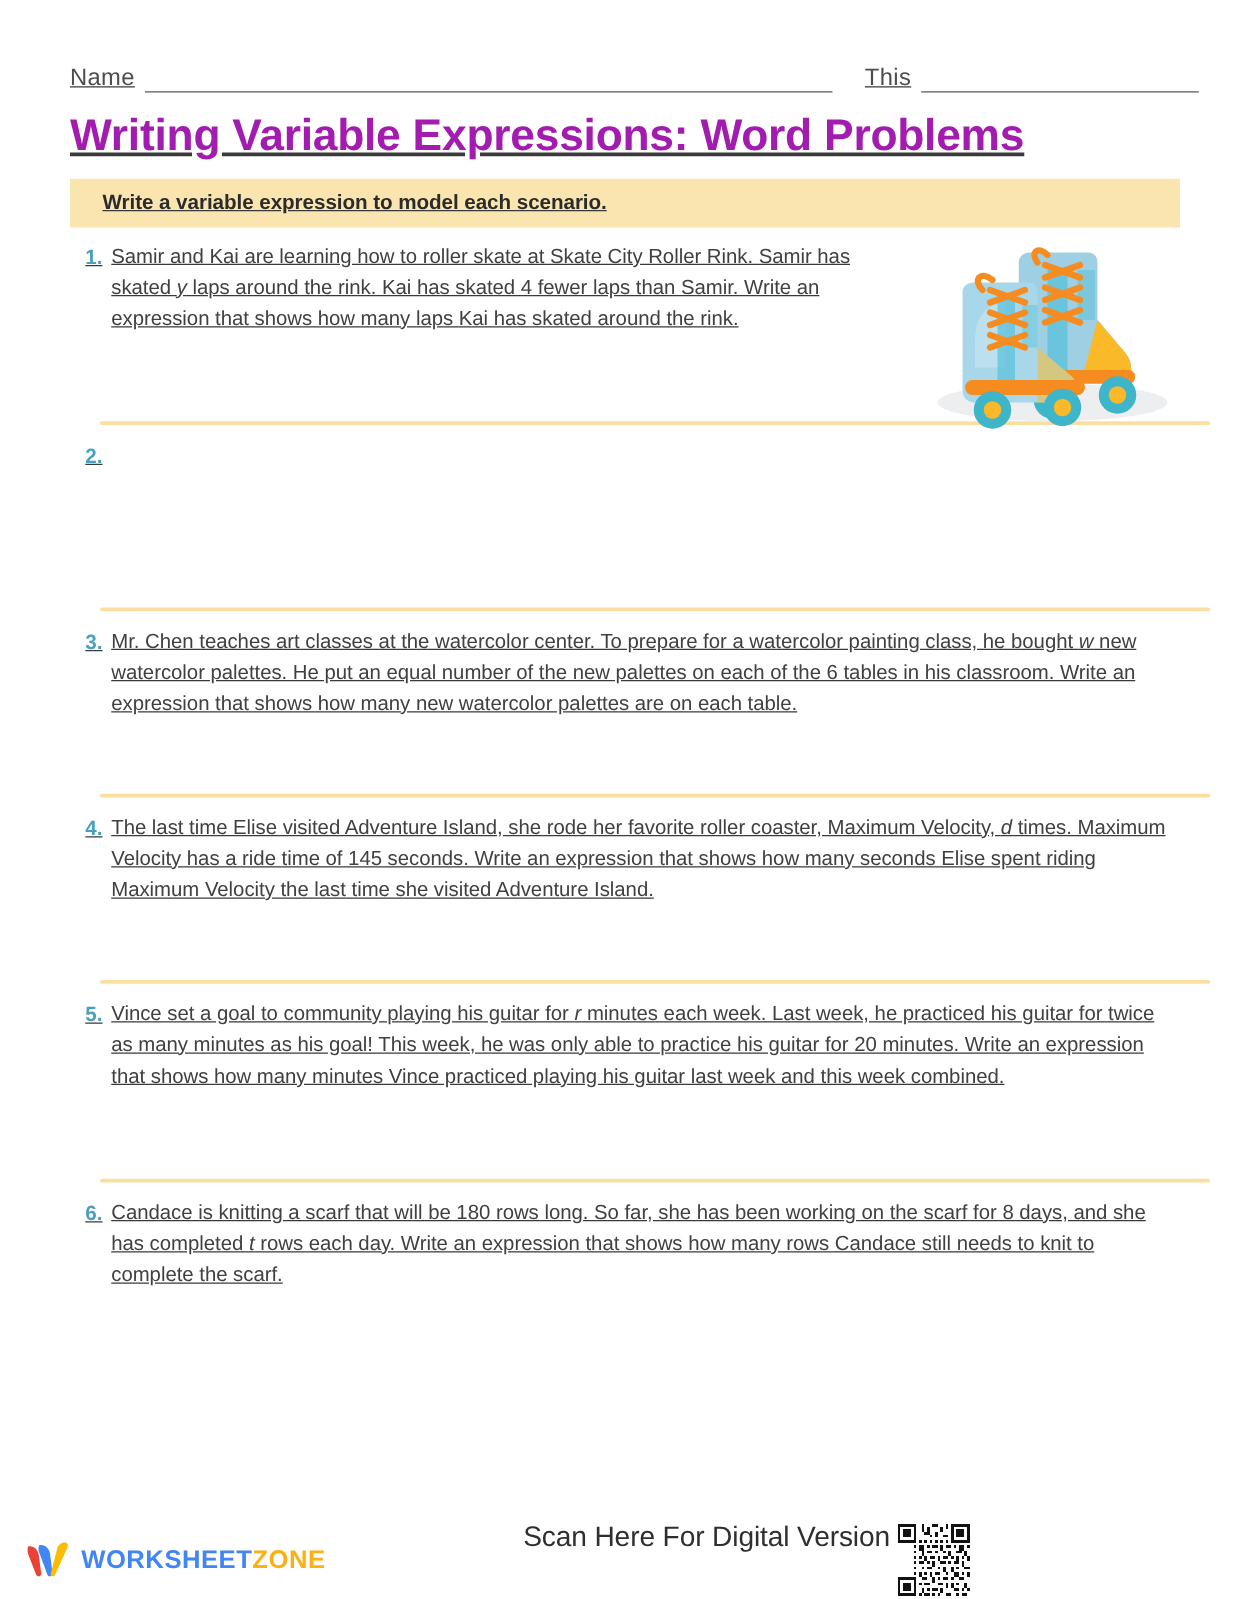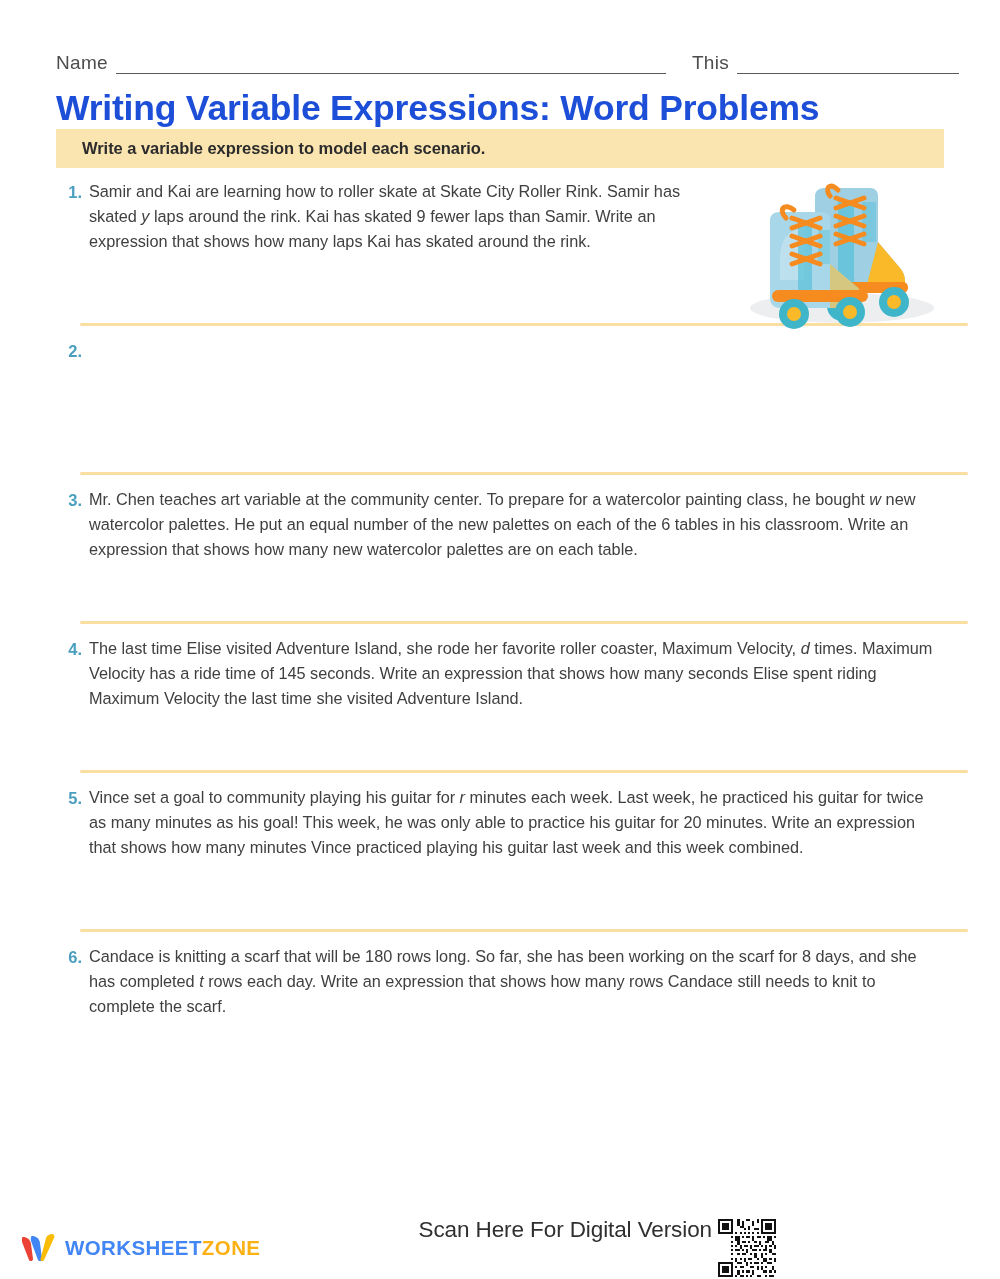--- a/index.html
+++ b/index.html
@@ -16,20 +16,21 @@
     color: #3a3a3a;
     overflow: hidden;
   }
 
   .page {
     position: absolute;
     left: 0; top: 0;
     width: 1000px;
     height: 1279px;
     padding: 0 56px;
+    text-decoration: underline;
   }
 
   
   .namedate {
     display: flex;
     align-items: flex-end;
     padding-top: 52px;
     font-size: 19px;
     color: #4a4a4a;
     letter-spacing: .3px;
@@ -43,28 +44,29 @@
   }
   .nd-rule.name { width: 550px; }
   .nd-rule.date { width: 222px; }
   .nd-gap { width: 26px; flex: 0 0 auto; }
 
   
   .title {
     margin-top: 14px;
     font-size: 35.5px;
     font-weight: bold;
-    color: #1d4ed8;
+    color: #a21caf;
     letter-spacing: -0.2px;
     line-height: 1.15;
     white-space: nowrap;
   }
 
   
   .instruction-bar {
+    margin-top: 14px;
     background: #fae5b1;
     height: 39px;
     display: flex;
     align-items: center;
     padding-left: 26px;
   }
   .instruction-text {
     font-size: 16.5px;
     font-weight: bold;
     color: #2b2b2b;
@@ -187,21 +189,21 @@
   <div class="title">Writing Variable Expressions: Word Problems</div>
 
   <div class="instruction-bar">
     <span class="instruction-text">Write a variable expression to model each scenario.</span>
   </div>
 
   <div class="problems">
 
     <div class="problem" id="prob1">
       <span class="p-num">1.</span>
-      <div class="p-body"><span>Samir and Kai are learning how to roller skate at Skate City Roller Rink. Samir has skated </span><em>y</em><span> laps around the rink. Kai has skated 9 fewer laps than Samir. Write an expression that shows how many laps Kai has skated around the rink.</span></div>
+      <div class="p-body"><span>Samir and Kai are learning how to roller skate at Skate City Roller Rink. Samir has skated </span><em>y</em><span> laps around the rink. Kai has skated 4 fewer laps than Samir. Write an expression that shows how many laps Kai has skated around the rink.</span></div>
       <svg class="skate-art" viewBox="0 0 210 160" xmlns="http://www.w3.org/2000/svg">
         <ellipse cx="104" cy="136" rx="92" ry="15" fill="#eceef0"></ellipse>
 
         <g>
           <path d="M96 16 h36 c5 0 8 3 8 8 v46 l22 26 c4 5 5 9 5 14 v10 h-80 c-6 0 -10 -4 -10 -10 v-86 c0 -5 4 -8 9 -8 z" fill="#9ecfe3"></path>
           <path d="M140 70 l22 26 c4 5 5 9 5 14 v10 h-40 z" fill="#f9b928"></path>
           <path d="M100 30 h16 v84 h-16 z" fill="#58c0d8" opacity=".75"></path>
           <path d="M124 30 h14 v40 h-14 z" fill="#58c0d8" opacity=".5"></path>
           <rect x="86" y="110" width="84" height="11" rx="5" fill="#f68b1f"></rect>
           <circle cx="104" cy="134" r="15" fill="#3fb5c9"></circle>
@@ -247,21 +249,21 @@
     <div class="divider"></div>
 
     <div class="problem" id="prob2">
       <span class="p-num">2.</span>
     </div>
 
     <div class="divider"></div>
 
     <div class="problem" id="prob3">
       <span class="p-num">3.</span>
-      <div class="p-body"><span>Mr. Chen teaches art variable at the community center. To prepare for a watercolor painting class, he bought </span><em>w</em><span> new watercolor palettes. He put an equal number of the new palettes on each of the 6 tables in his classroom. Write an expression that shows how many new watercolor palettes are on each table.</span></div>
+      <div class="p-body"><span>Mr. Chen teaches art classes at the watercolor center. To prepare for a watercolor painting class, he bought </span><em>w</em><span> new watercolor palettes. He put an equal number of the new palettes on each of the 6 tables in his classroom. Write an expression that shows how many new watercolor palettes are on each table.</span></div>
     </div>
 
     <div class="divider"></div>
 
     <div class="problem" id="prob4">
       <span class="p-num">4.</span>
       <div class="p-body"><span>The last time Elise visited Adventure Island, she rode her favorite roller coaster, Maximum Velocity, </span><em>d</em><span> times. Maximum Velocity has a ride time of 145 seconds. Write an expression that shows how many seconds Elise spent riding Maximum Velocity the last time she visited Adventure Island.</span></div>
     </div>
 
     <div class="divider"></div>

